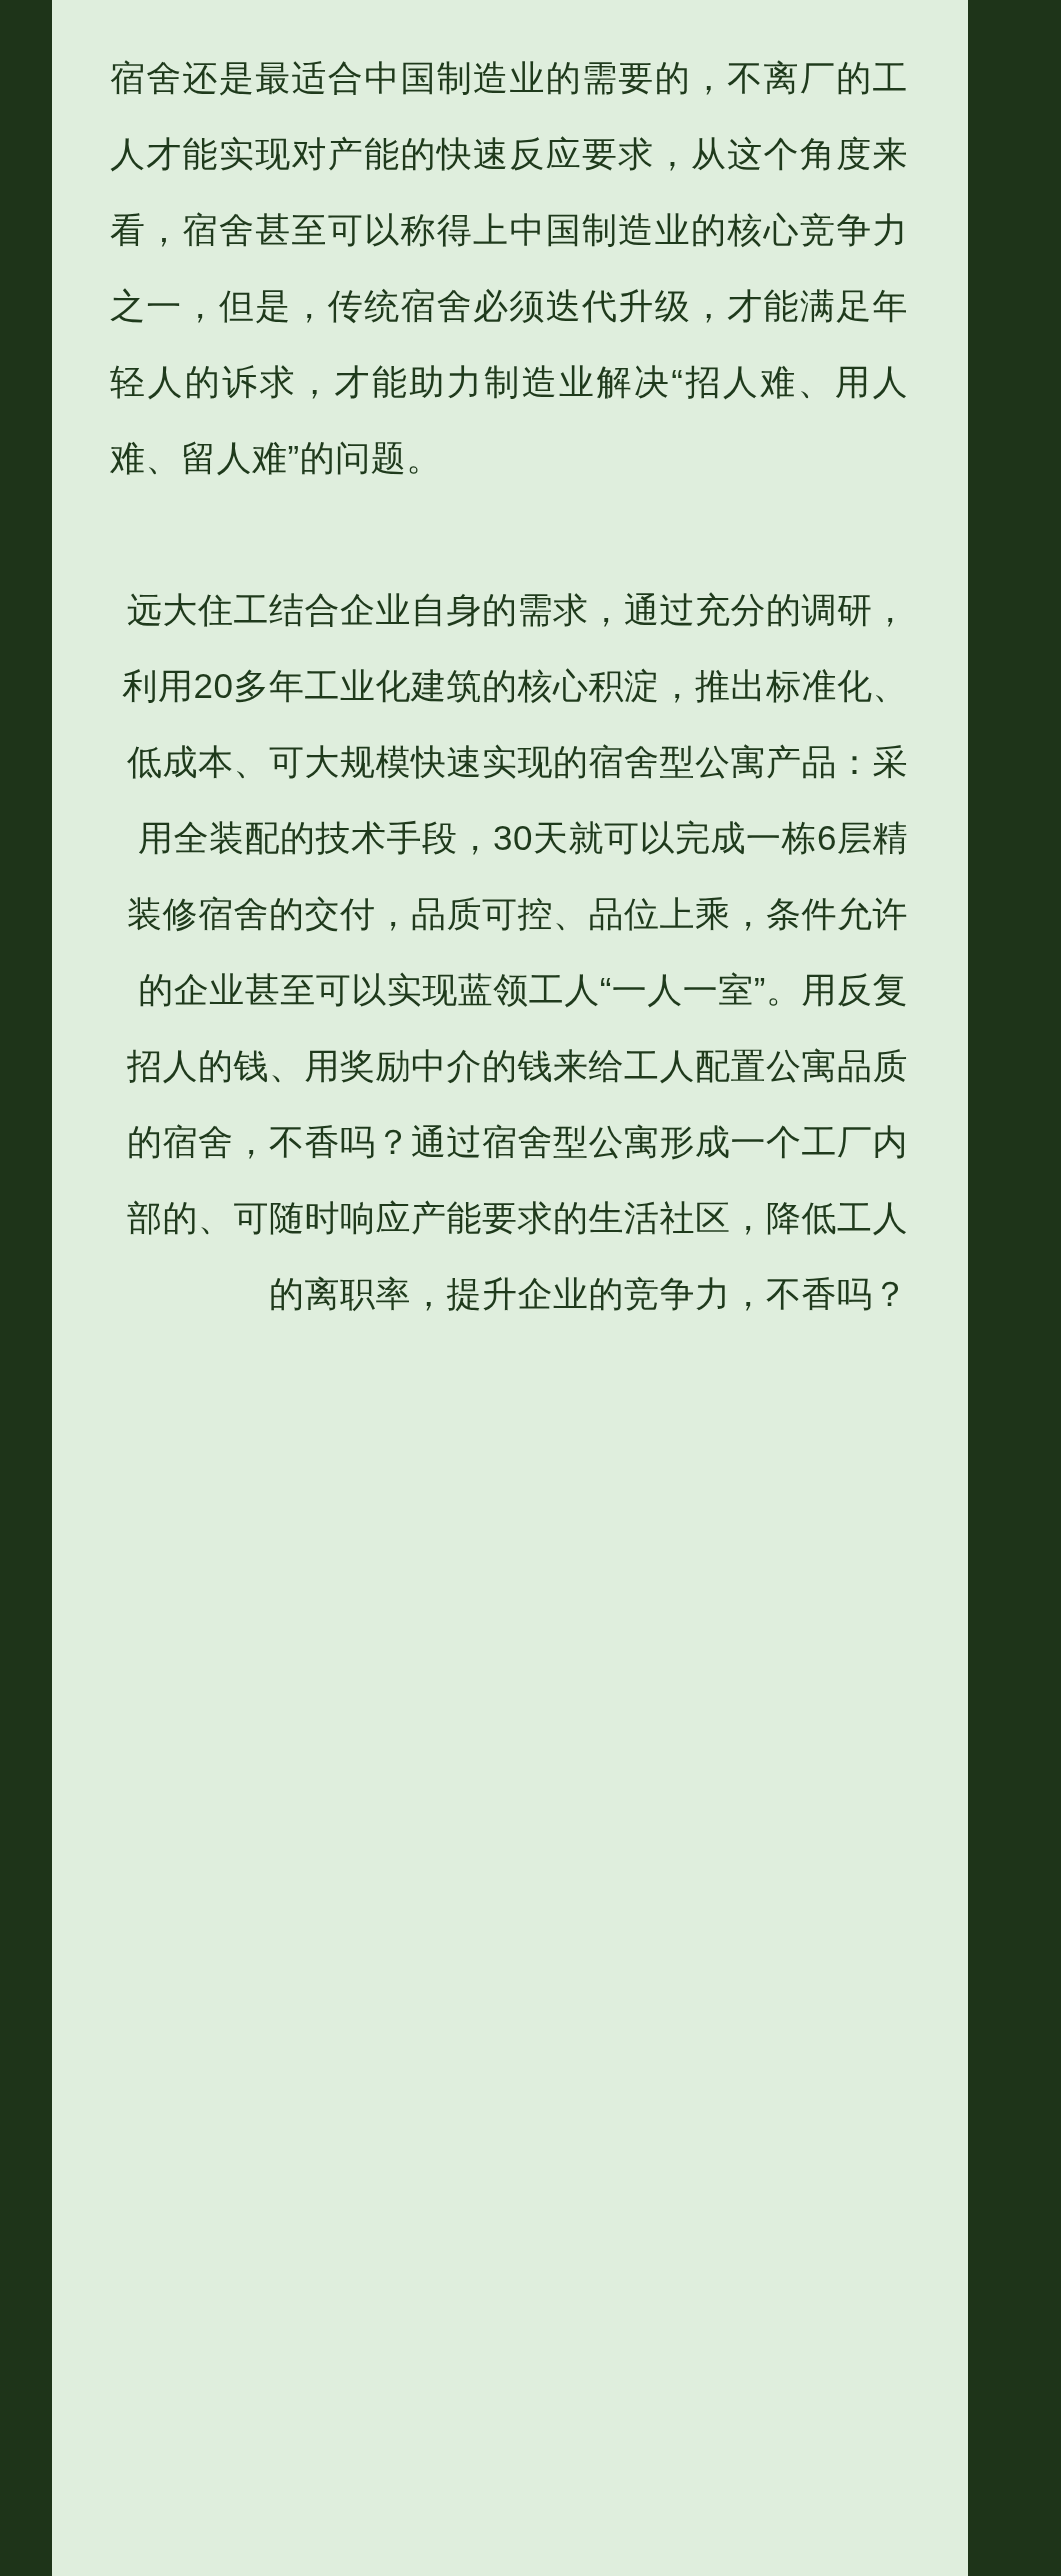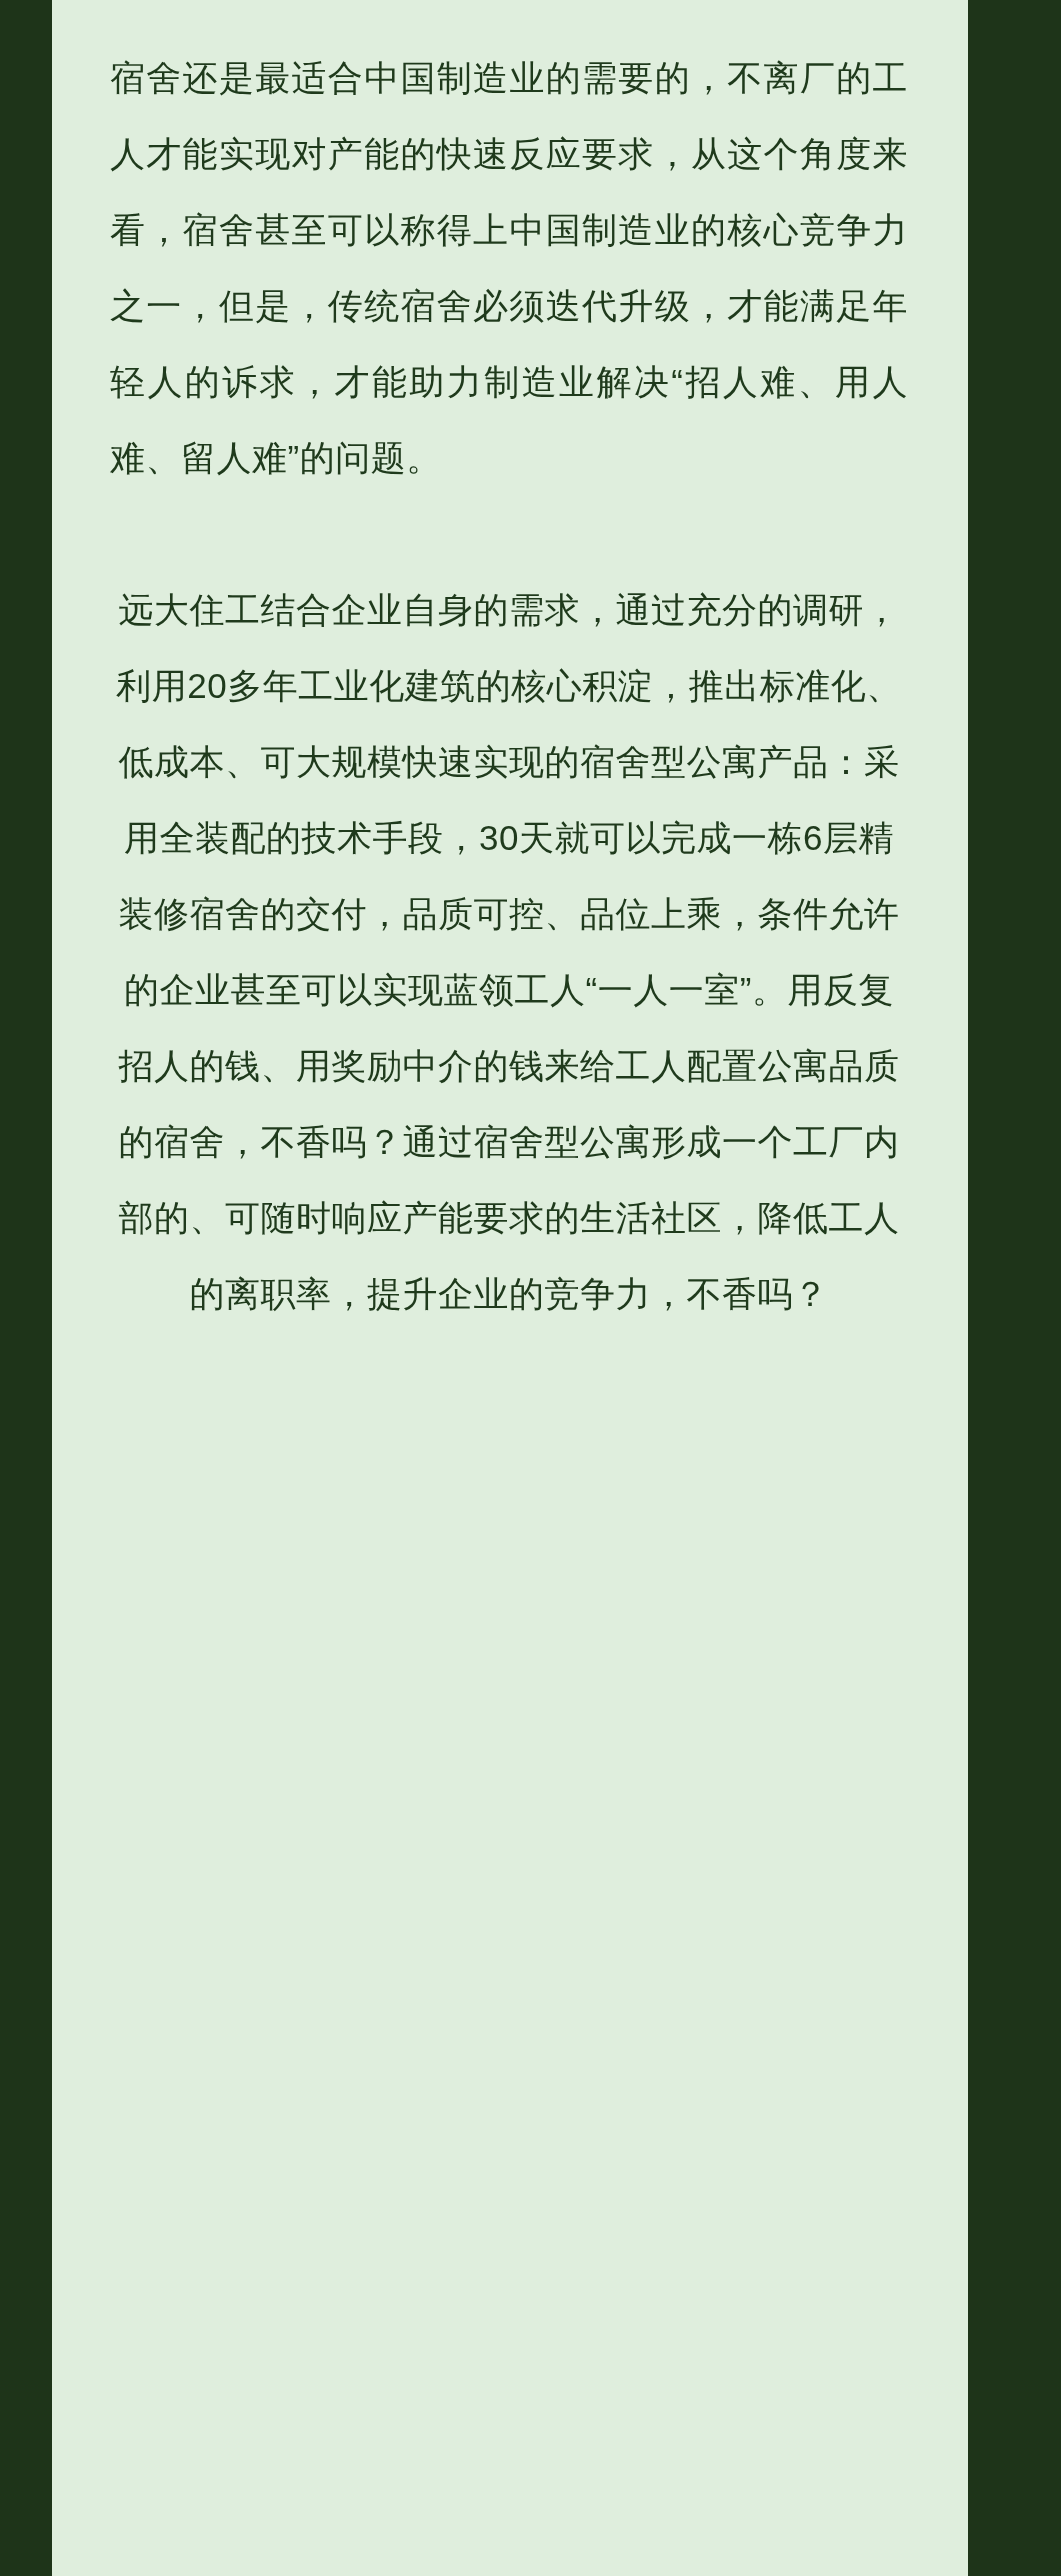--- a/index.html
+++ b/index.html
@@ -45,21 +45,21 @@
     letter-spacing: 0.5px;
     text-align: justify;
     text-justify: inter-character;
     margin: 0;
     font-weight: 400;
   }
   .para + .para {
     margin-top: 76px;
   }
   .para-last {
-    text-align: center;
+    text-align: right;
   }
 </style>
 </head>
 <body>
 
 <div class="page">
   <div class="card">
     <div class="card-inner">
       <p class="para">宿舍还是最适合中国制造业的需要的，不离厂的工人才能实现对产能的快速反应要求，从这个角度来看，宿舍甚至可以称得上中国制造业的核心竞争力之一，但是，传统宿舍必须迭代升级，才能满足年轻人的诉求，才能助力制造业解决“招人难、用人难、留人难”的问题。</p>
       <p class="para para-last">远大住工结合企业自身的需求，通过充分的调研，利用20多年工业化建筑的核心积淀，推出标准化、低成本、可大规模快速实现的宿舍型公寓产品：采用全装配的技术手段，30天就可以完成一栋6层精装修宿舍的交付，品质可控、品位上乘，条件允许的企业甚至可以实现蓝领工人“一人一室”。用反复招人的钱、用奖励中介的钱来给工人配置公寓品质的宿舍，不香吗？通过宿舍型公寓形成一个工厂内部的、可随时响应产能要求的生活社区，降低工人的离职率，提升企业的竞争力，不香吗？</p>

